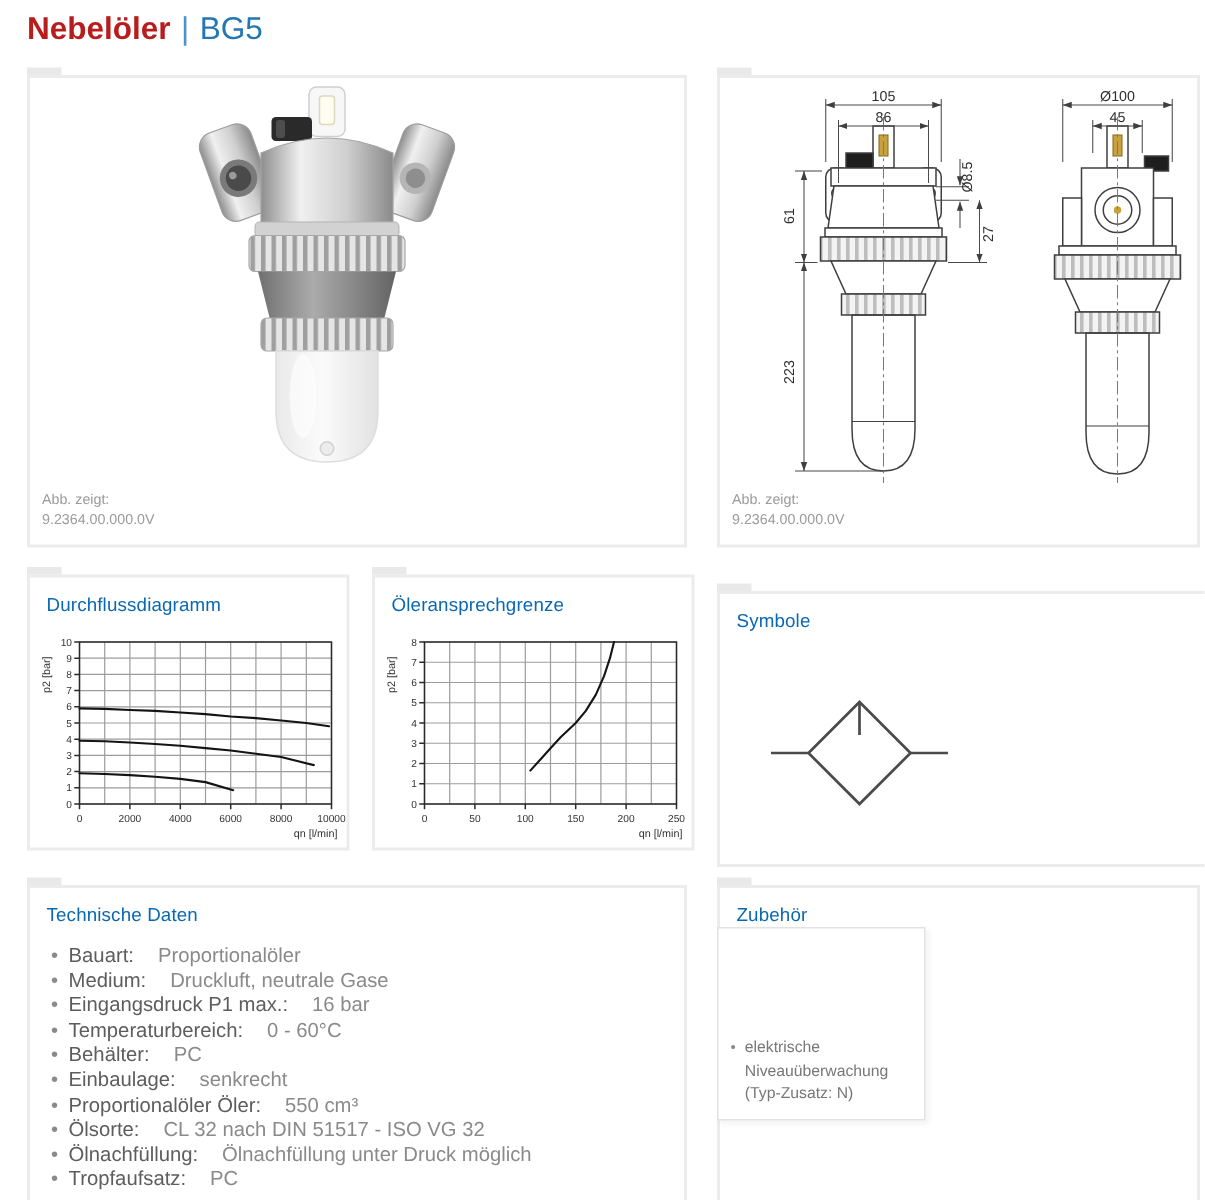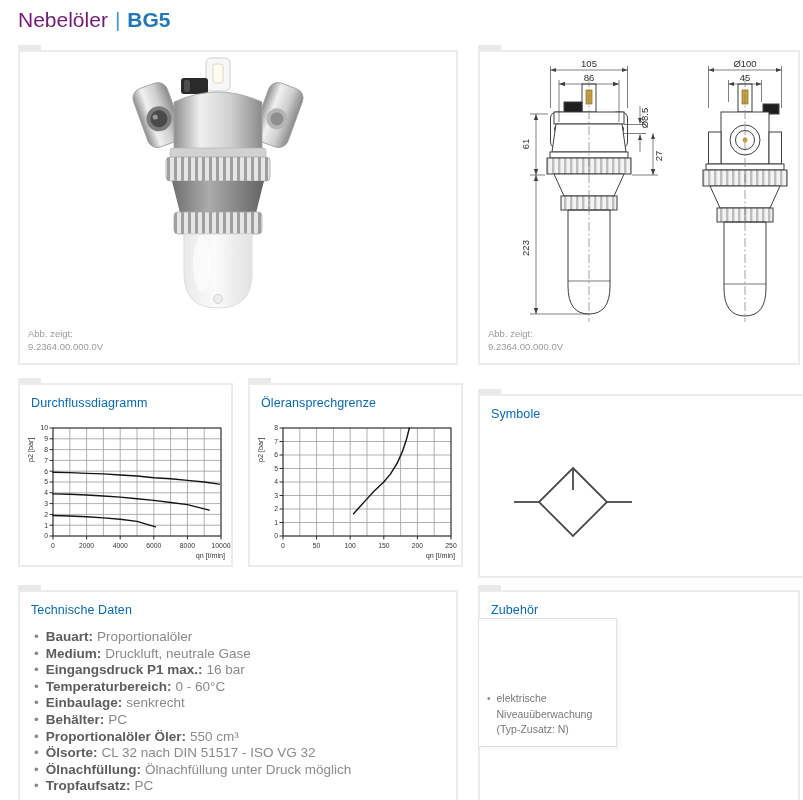--- a/index.html
+++ b/index.html
@@ -1,33 +1,33 @@
 <!DOCTYPE html>
 <html><head>
 <meta charset="utf-8">
 <style>
   *{margin:0;padding:0;box-sizing:border-box}
   html,body{width:803px;height:800px;background:#fff;font-family:"Liberation Sans",sans-serif;position:relative;overflow:hidden}
   .page-title{position:absolute;left:18px;top:8px;font-size:21px;white-space:nowrap}
-  .page-title .t-main{font-weight:normal;color:#701a75}
+  .page-title .t-main{font-weight:bold;color:#b91c1c}
   .page-title .t-div{color:#4b93c9;font-weight:400;margin:0 7px}
-  .page-title .t-sub{color:#2377b5;font-weight:700}
+  .page-title .t-sub{color:#2377b5;font-weight:400}
   .panel{position:absolute;background:#fff;border:2px solid #ececec}
   .panel .tab{position:absolute;top:-7px;left:-2px;width:23px;height:5px;background:#e9e9e9}
   .phead{position:absolute;top:11px;left:11px;font-size:12.5px;font-weight:normal;color:#0a68b1;letter-spacing:.1px}
   .caption{position:absolute;left:8px;bottom:10px;font-size:9.5px;line-height:13px;color:#9b9b9b}
   .chart-svg{position:absolute;left:3px;top:36px}
   .draw-svg{position:absolute;left:0px;top:4px}
   .photo-svg{position:absolute;left:98px;top:4px}
   .sym-svg{position:absolute;left:0;top:24px}
   ul.tech{position:absolute;left:14px;top:37px;list-style:none}
   ul.tech li{font-size:13.5px;line-height:16.6px;color:#8a8a8a;white-space:nowrap}
   ul.tech .dot{color:#8a8a8a;margin-right:7px}
-  ul.tech .lbl{font-weight:bold;color:#5d5d5d}
-  ul.tech .val{margin-left:4px}
+  ul.tech .lbl{font-weight:normal;color:#5d5d5d}
+  ul.tech .val{margin-left:16px}
   .acc-box{position:absolute;left:-2px;top:26px;width:139px;height:129px;background:#fff;border:1px solid #e2e2e2;box-shadow:2px 2px 4px rgba(0,0,0,.05)}
   .acc-item{position:absolute;left:8px;top:72px;font-size:10.5px;line-height:15.5px;color:#777;display:flex}
   .acc-item .dot{margin-right:6px;color:#888;font-size:10px}
 </style>
 </head>
 <body>
 
 <div class="page-title">
   <span class="t-main">Nebelöler</span><span class="t-div">|</span><span class="t-sub">BG5</span>
 </div>
@@ -325,22 +325,22 @@
 </div>
 
 <div class="panel" style="left:18px;top:590px;width:440px;height:230px">
   <div class="tab"></div>
   <div class="phead">Technische Daten</div>
   <ul class="tech">
     <li><span class="dot">•</span><span class="lbl">Bauart:</span><span class="val">Proportionalöler</span></li>
     <li><span class="dot">•</span><span class="lbl">Medium:</span><span class="val">Druckluft, neutrale Gase</span></li>
     <li><span class="dot">•</span><span class="lbl">Eingangsdruck P1 max.:</span><span class="val">16 bar</span></li>
     <li><span class="dot">•</span><span class="lbl">Temperaturbereich:</span><span class="val">0 - 60°C</span></li>
+    <li><span class="dot">•</span><span class="lbl">Behälter:</span><span class="val">PC</span></li>
     <li><span class="dot">•</span><span class="lbl">Einbaulage:</span><span class="val">senkrecht</span></li>
-    <li><span class="dot">•</span><span class="lbl">Behälter:</span><span class="val">PC</span></li>
     <li><span class="dot">•</span><span class="lbl">Proportionalöler Öler:</span><span class="val">550 cm³</span></li>
     <li><span class="dot">•</span><span class="lbl">Ölsorte:</span><span class="val">CL 32 nach DIN 51517 - ISO VG 32</span></li>
     <li><span class="dot">•</span><span class="lbl">Ölnachfüllung:</span><span class="val">Ölnachfüllung unter Druck möglich</span></li>
     <li><span class="dot">•</span><span class="lbl">Tropfaufsatz:</span><span class="val">PC</span></li>
   </ul>
 </div>
 
 <div class="panel" style="left:478px;top:590px;width:322px;height:230px">
   <div class="tab"></div>
   <div class="phead">Zubehör</div>

